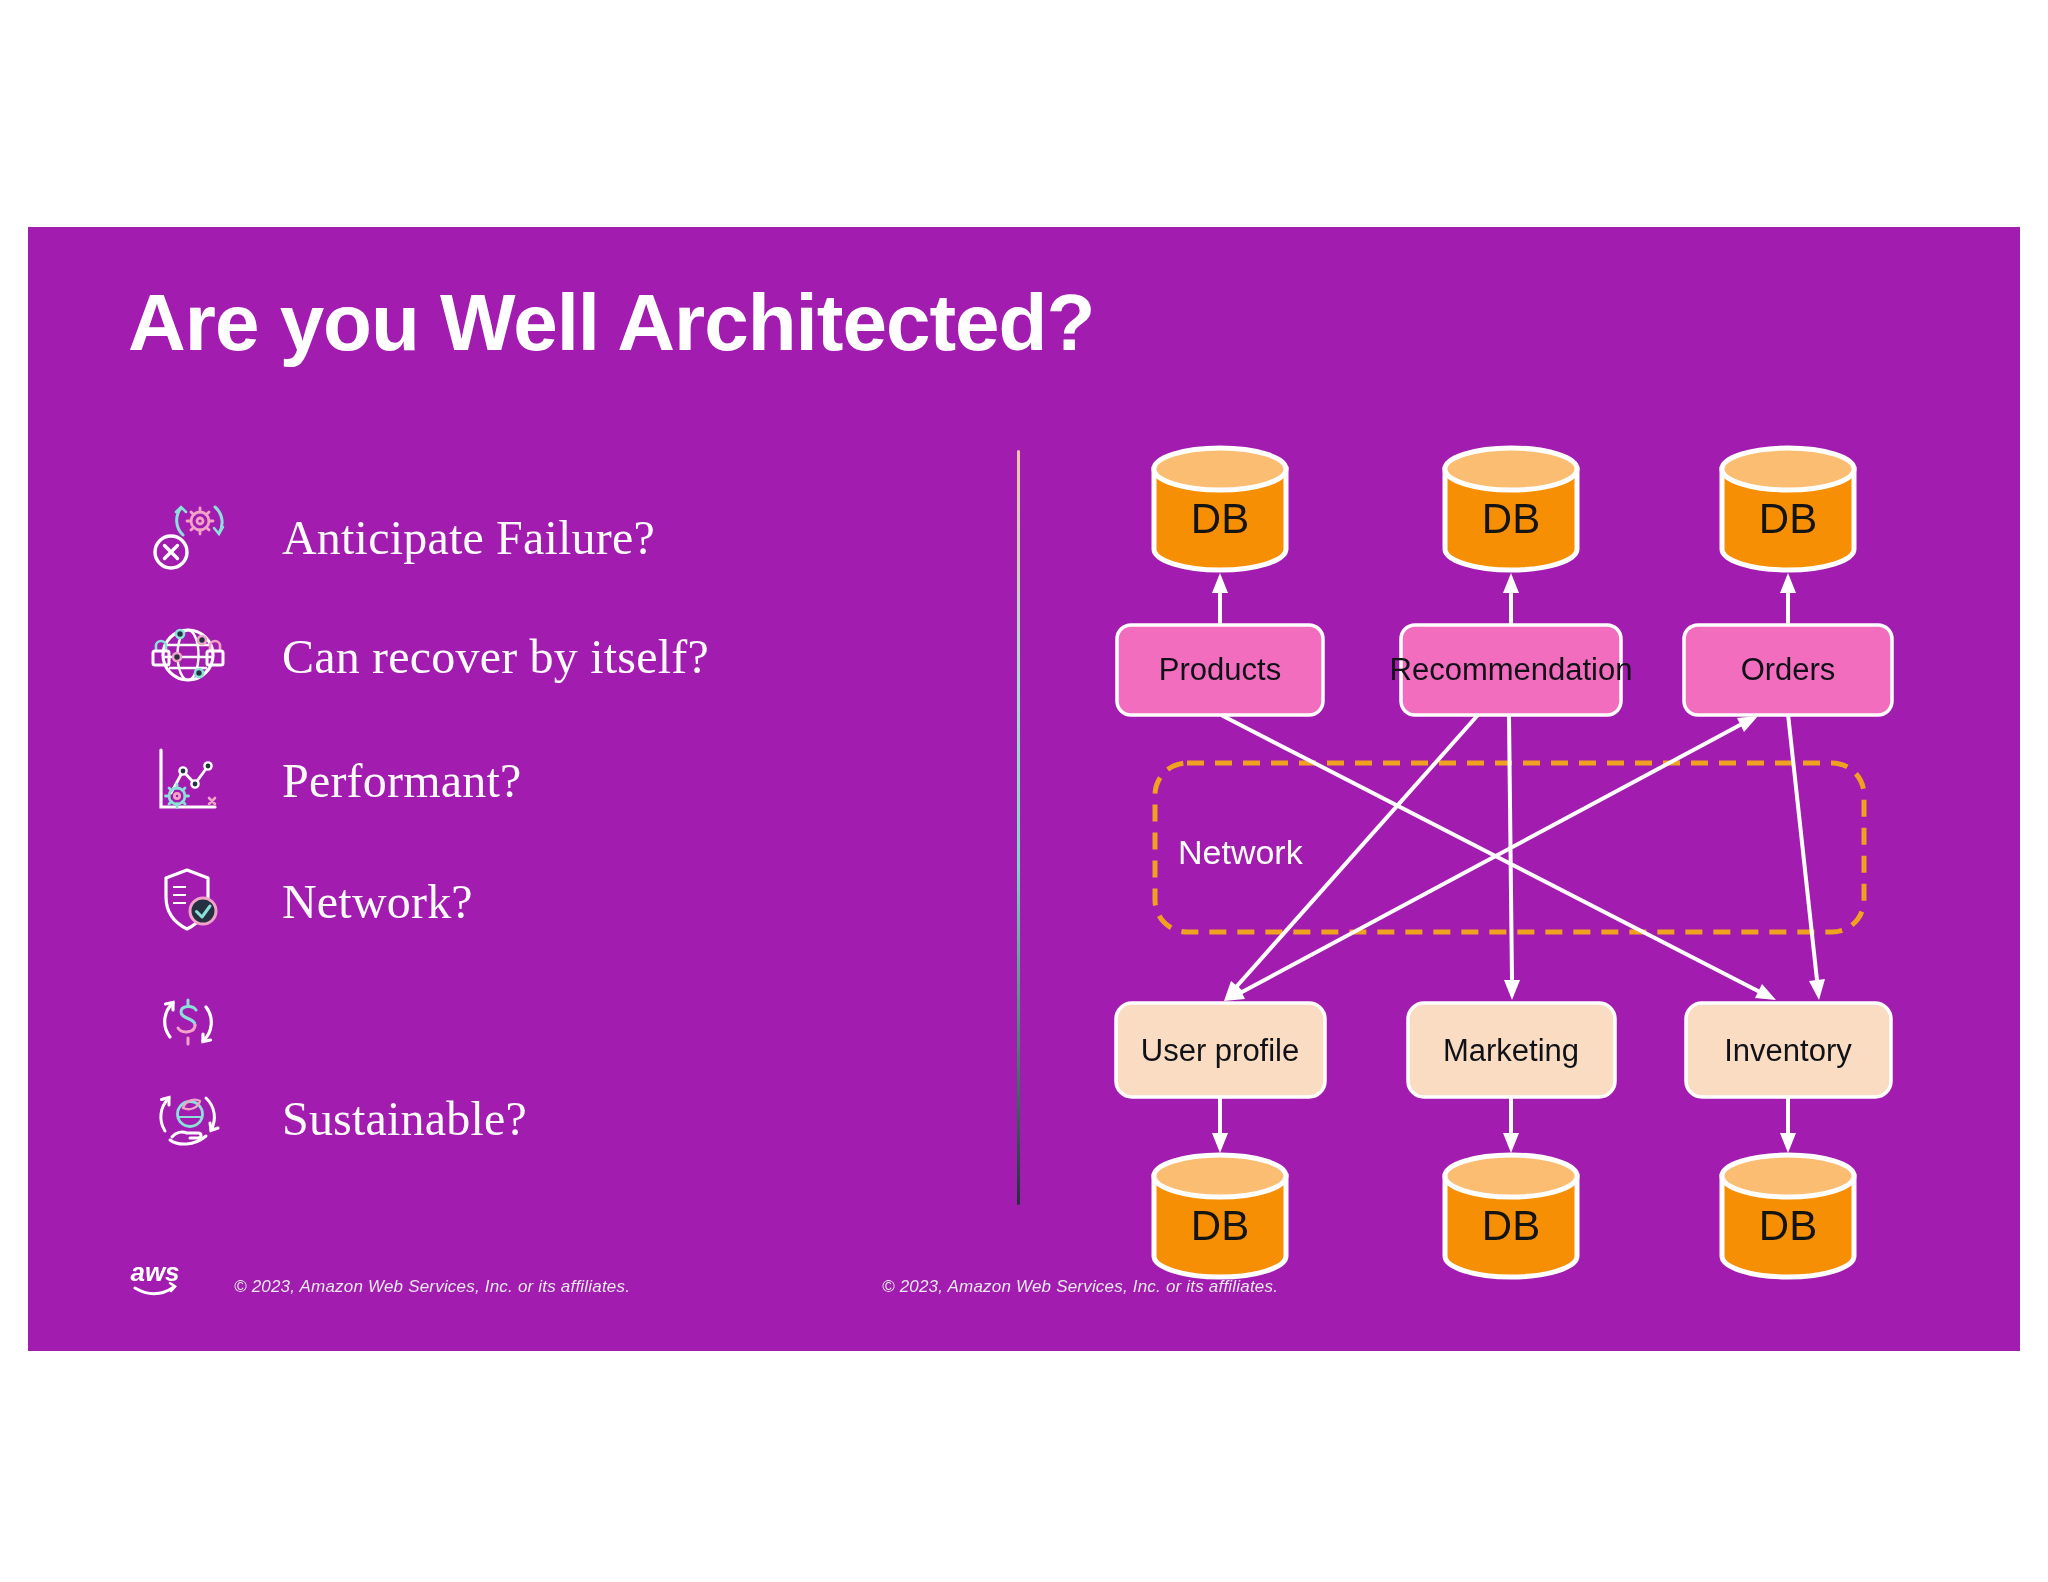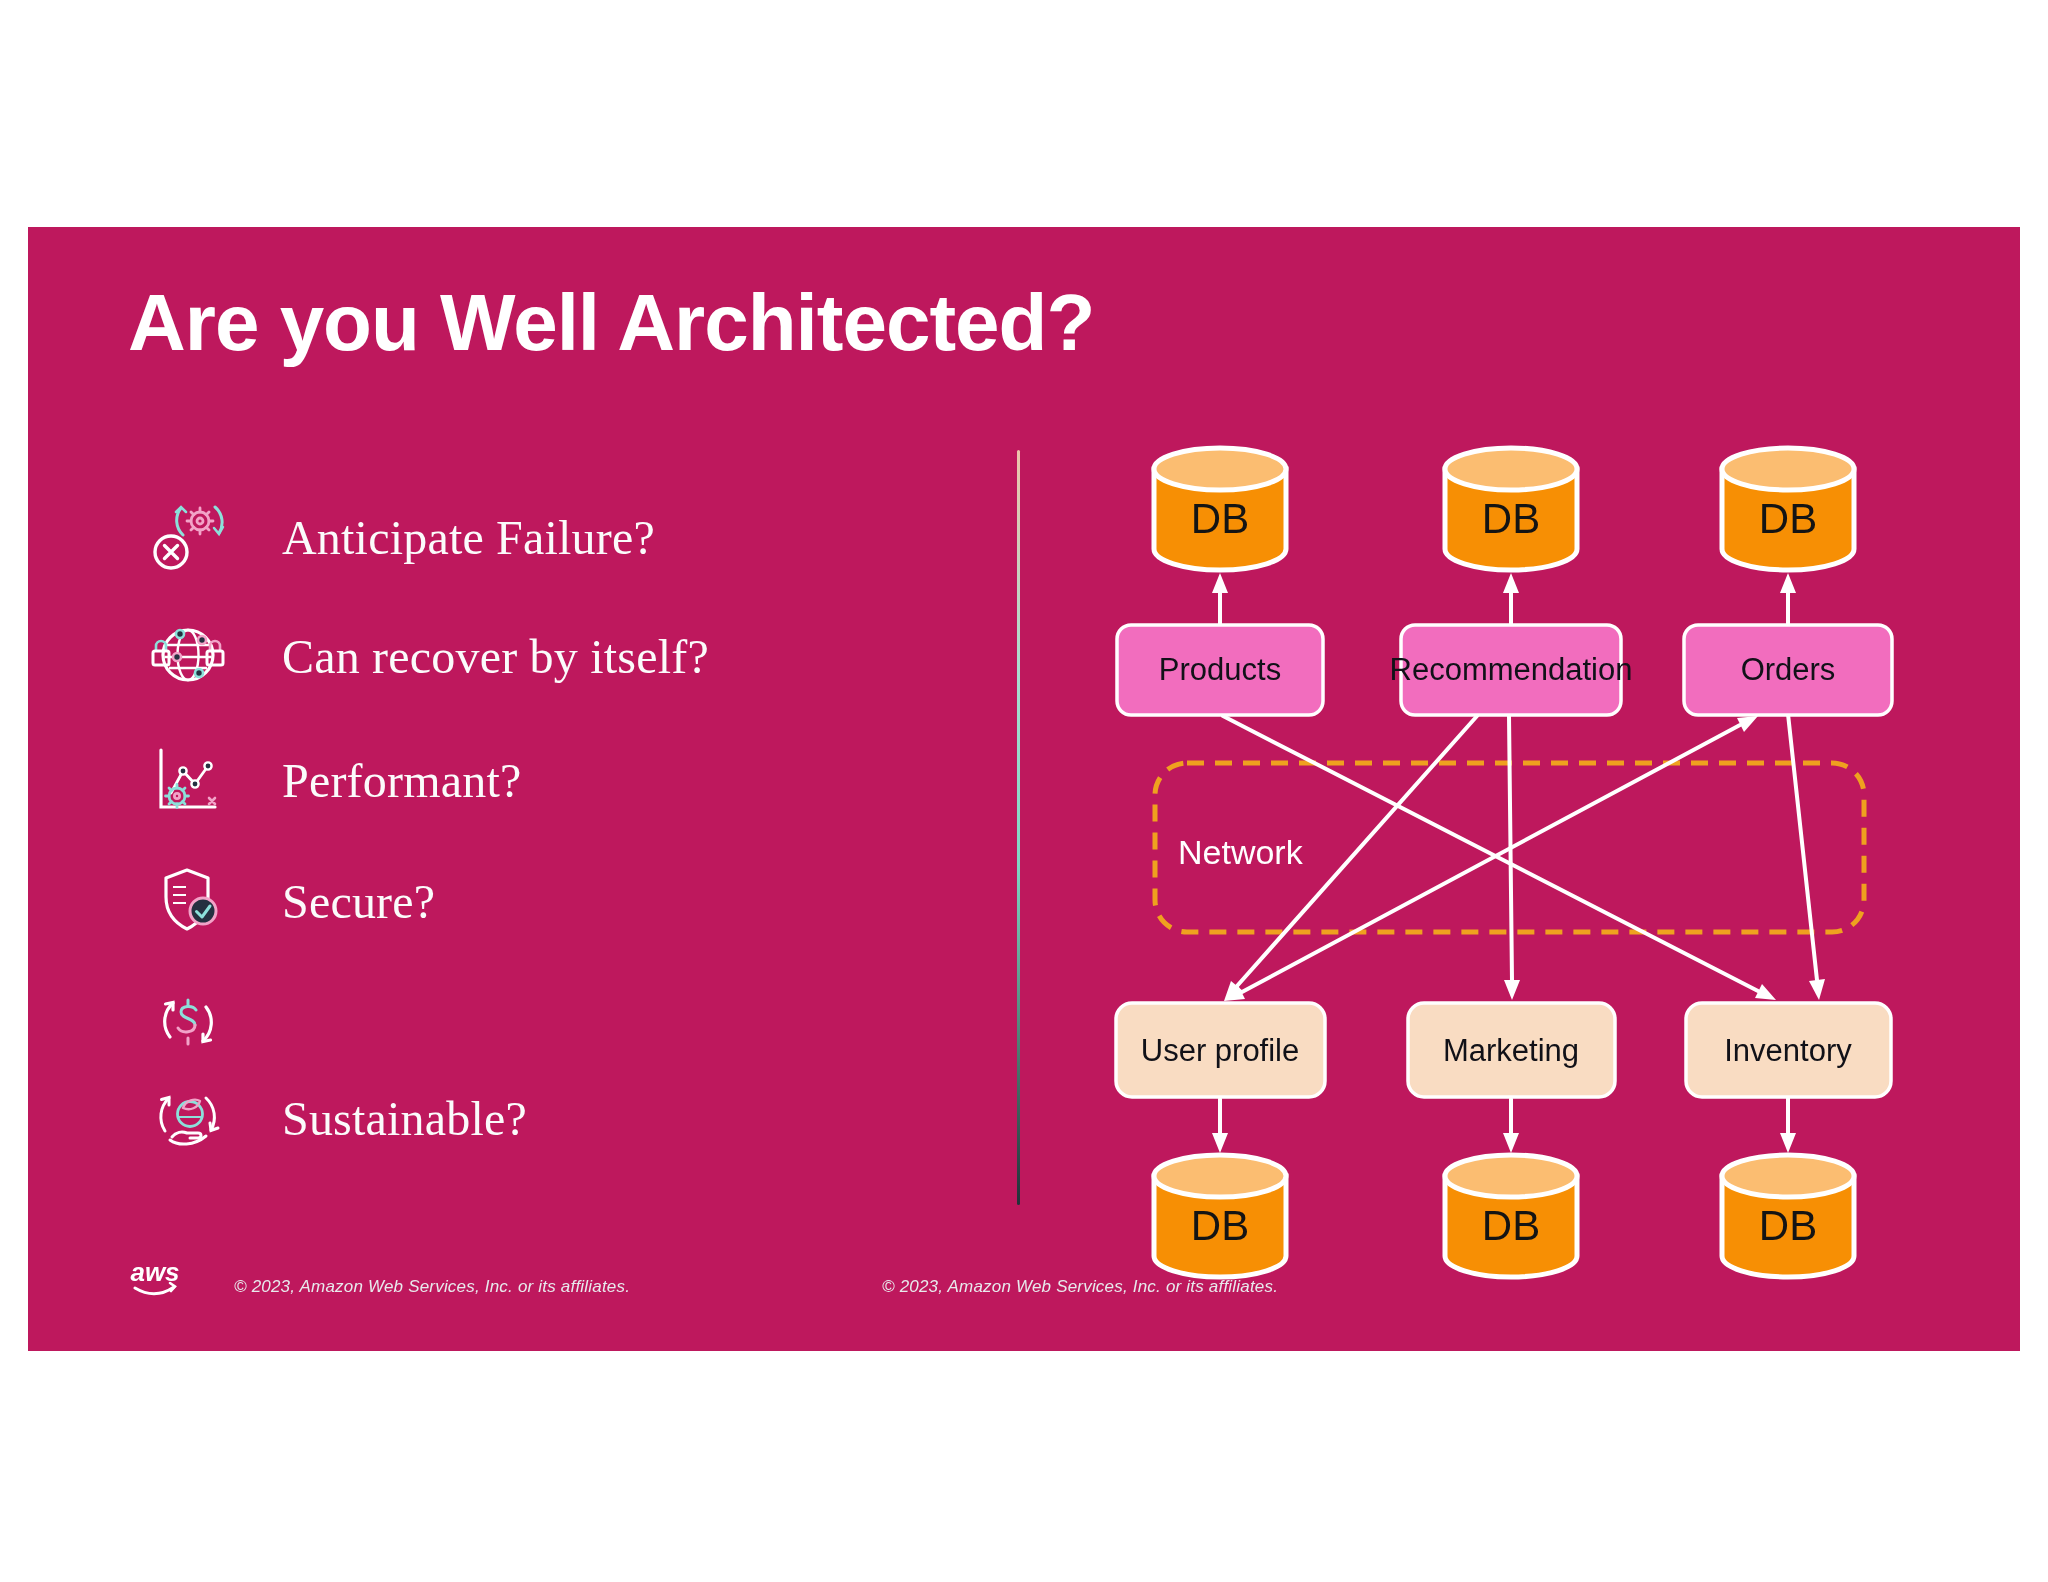--- a/index.html
+++ b/index.html
@@ -2,21 +2,21 @@
 <html><head>
 <meta charset="utf-8">
 <style>
   html,body{margin:0;padding:0;}
   body{
     width:2048px;height:1582px;background:#ffffff;position:relative;
     font-family:"Liberation Sans", sans-serif;overflow:hidden;
   }
   .slide{
     position:absolute;left:28px;top:227px;width:1992px;height:1124px;
-    background:#be185d;color:#fff;
+    background:#a21caf;color:#fff;
   }
   .title{
     position:absolute;left:100px;top:54px;margin:0;
     font-size:80px;font-weight:700;letter-spacing:-1px;color:#ffffff;
     line-height:1.05;white-space:nowrap;
   }
   .pillar-row{
     position:absolute;left:118px;height:100px;display:flex;align-items:center;gap:52px;
   }
   .pillar-row .p-icon{width:84px;height:84px;flex:0 0 84px;}
@@ -112,21 +112,21 @@
     <span class="p-label">Can recover by itself?</span>
   </div>
 
   <div class="pillar-row" style="top:624px">
     <svg class="p-icon" viewBox="0 0 84 84">
       <path d="M41 11 L62 19 V38 C62 54 53 64 41 70 C29 64 20 54 20 38 V19 Z" stroke="#FFFFFF" stroke-width="3.2" fill="none" stroke-linejoin="round"></path>
       <path d="M27 28 h13 M27 36 h13 M27 44 h13" stroke="#FFFFFF" stroke-width="2.2"></path>
       <circle cx="57" cy="52" r="13" fill="#253040" stroke="#F2A3C8" stroke-width="3"></circle>
       <path d="M50.5 52.5 L56 58 L64 47" stroke="#8CE0DA" stroke-width="3" fill="none" stroke-linecap="round" stroke-linejoin="round"></path>
     </svg>
-    <span class="p-label">Secure?</span>
+    <span class="p-label">Network?</span>
   </div>
 
   <div class="pillar-row" style="top:745px">
     <svg class="p-icon" viewBox="0 0 84 84">
       <g stroke="#FFFFFF" stroke-width="3.2" fill="none" stroke-linecap="round">
         <path d="M24 57 A25 25 0 0 1 27 23"></path>
         <path d="M27 30 L27 22.5 L19.5 24"></path>
         <path d="M60 27 A25 25 0 0 1 57 61"></path>
         <path d="M57 54 L57 61.5 L64.5 60"></path>
       </g>

